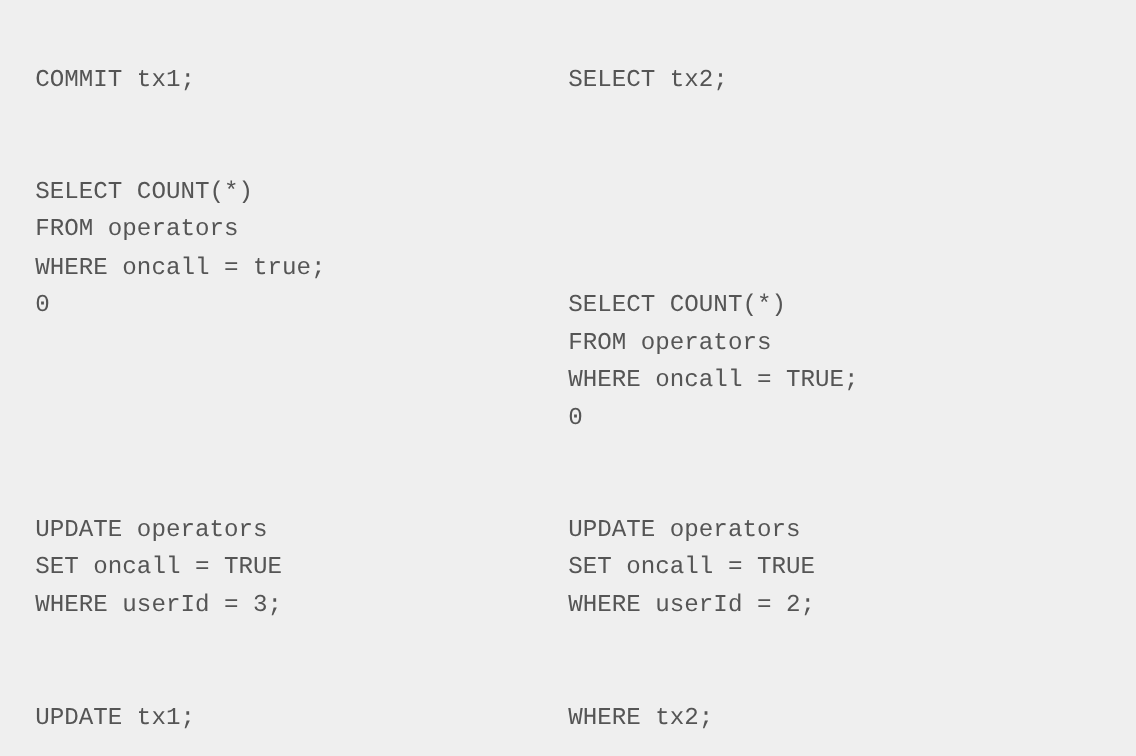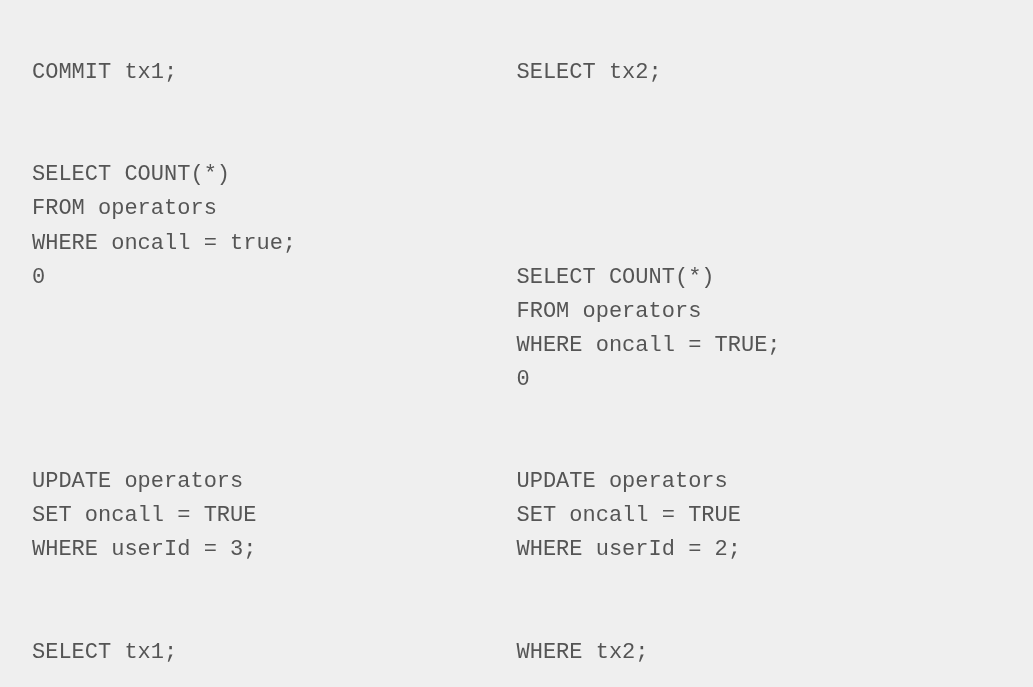--- a/index.html
+++ b/index.html
@@ -48,21 +48,21 @@
 <span></span>
 <span></span>
 <span></span>
 <span></span>
 <span></span>
 <span>UPDATE operators</span>
 <span>SET oncall = TRUE</span>
 <span>WHERE userId = 3;</span>
 <span></span>
 <span></span>
-<span>SELECT tx1;</span>
+<span>UPDATE tx1;</span>
   </div>
   <div class="column col-right">
 <span>SELECT tx2;</span>
 <span></span>
 <span></span>
 <span></span>
 <span></span>
 <span></span>
 <span>SELECT COUNT(*)</span>
 <span>FROM operators</span>

